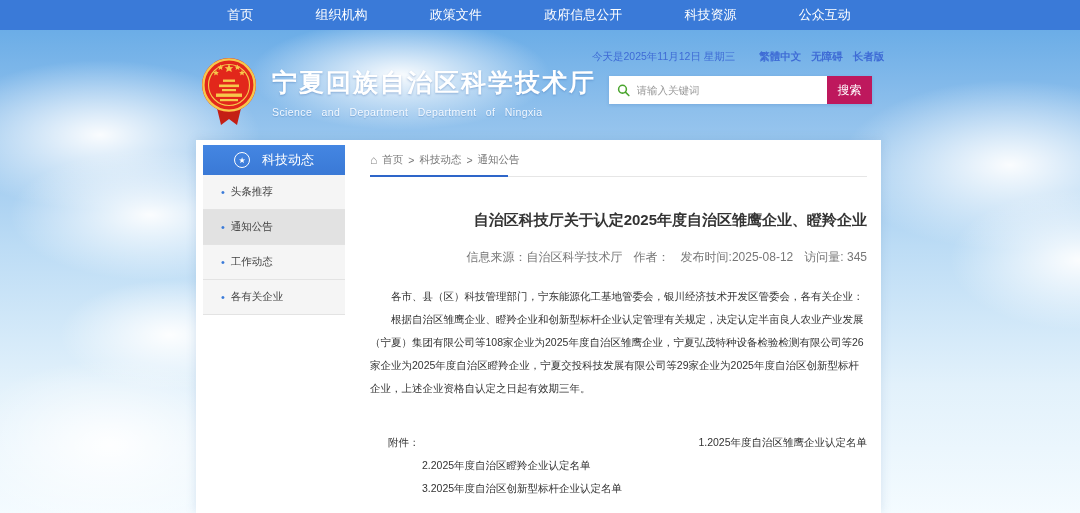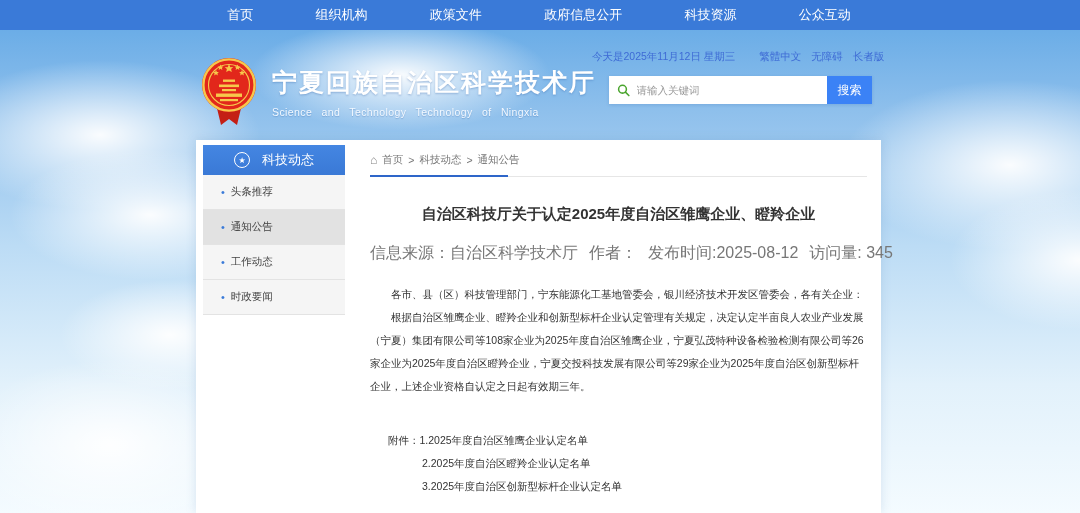--- a/index.html
+++ b/index.html
@@ -17,52 +17,52 @@
   .topnav a { color:#fff; font-size:13px; text-decoration:none; cursor:pointer; white-space:nowrap; }
 
   
   .header { position:absolute; top:30px; left:0; width:1080px; height:110px; z-index:2; }
   .brand { position:absolute; left:200px; top:26px; display:flex; align-items:flex-start; cursor:pointer; }
   .brand-text { margin-left:14px; padding-top:10px; }
   .site-title { color:#fff; font-size:25px; font-weight:bold; letter-spacing:2px; text-shadow:0 1px 2px rgba(40,90,160,.35); white-space:nowrap; }
   .site-sub { color:#f2f8ff; font-size:10.5px; letter-spacing:.4px; word-spacing:6px; margin-top:7px; text-shadow:0 1px 1px rgba(40,90,160,.3); white-space:nowrap; }
   .hdr-right { position:absolute; right:208px; top:20px; width:280px; text-align:right; }
   .date-row { font-size:10.5px; color:#3e6bd5; white-space:nowrap; }
-  .date-row .lang { margin-left:7px; cursor:pointer; }
+  .date-row .lang { margin-left:7px; cursor:pointer;font-weight:bold; }
   .date-row .today { margin-right:14px; }
   .searchbar { margin-top:12px; display:flex; width:263px; height:28px; margin-left:auto; box-shadow:0 1px 3px rgba(60,110,180,.25); }
   .search-input-wrap { flex:1; background:#fff; display:flex; align-items:center; padding:0 8px; }
   .search-input-wrap input { border:none; outline:none; width:100%; font-size:10.5px; color:#333; margin-left:6px; font-family:inherit; }
   .search-input-wrap input::placeholder { color:#999; }
-  .search-btn { width:45px; background:#3b82f6; color:#fff; border:none; font-size:12px; cursor:pointer; font-family:inherit; }
+  .search-btn { width:45px; background:#be185d; color:#fff; border:none; font-size:12px; cursor:pointer; font-family:inherit; }
 
   
   .panel { position:absolute; left:196px; top:140px; width:685px; height:373px; background:#fff; z-index:3; box-shadow:0 0 10px rgba(80,120,170,.18); }
 
   
   .side { position:absolute; left:7px; top:5px; width:142px; }
   .side-head { height:30px; background:linear-gradient(180deg,#4486e2,#3a79d6); color:#fff; display:flex; align-items:center; justify-content:center; gap:12px; font-size:13px; }
   .circle-star { width:16px; height:16px; border:1.3px solid #fff; border-radius:50%; display:flex; align-items:center; justify-content:center; font-size:8px; color:#fff; }
   .side-menu { background:#f5f5f5; }
   .side-item { position:relative; height:35px; display:flex; align-items:center; padding-left:18px; font-size:10.5px; color:#444; cursor:pointer; border-bottom:1px solid #e3e3e3; }
   .side-item .dot { color:#3a7ad8; margin-right:6px; font-size:11px; }
   .side-item.active { background:#e2e2e2; }
 
   
   .content { position:absolute; left:174px; top:0; width:497px; }
   .crumbs { position:relative; padding:13px 0 9px 0; font-size:10.5px; color:#777; border-bottom:1px solid #e6e6e6; display:flex; align-items:center; gap:5px; }
   .crumbs .home-ic { font-size:12px; color:#888; }
   .crumbs a { color:#777; text-decoration:none; cursor:pointer; }
   .crumb-bar { position:absolute; left:0; bottom:-1px; width:138px; height:2px; background:#2e66c9; }
-  .art-title { margin-top:24px; text-align:center; font-size:15px; font-weight:bold; color:#333; line-height:25px; }
-  .art-meta { margin-top:17px; display:flex; justify-content:space-between; gap:11px; font-size:16px; color:#777; white-space:nowrap; }
+  .art-title { margin-top:30px; text-align:right; font-size:15px; font-weight:bold; color:#333; line-height:25px; }
+  .art-meta { margin-top:17px; display:flex; justify-content:flex-end; gap:11px; font-size:12px; color:#777; white-space:nowrap; }
   .art-body { margin-top:19px; font-size:10.5px; color:#333; line-height:23px; }
   .art-body p { text-indent:2em; }
   .attach { margin-top:31px; padding-left:18px; font-size:10.5px; color:#333; line-height:23px; }
-  .attach-row { display:flex; }
+  .attach-row { display:flex;justify-content:space-between; }
   .attach-row .lbl { white-space:nowrap; }
   .attach-row.cont { padding-left:34px; }
   .attach-row a { color:#333; text-decoration:none; cursor:pointer; }
 </style>
 </head>
 <body>
 
 <div class="cloud" style="left:-60px;top:60px;width:320px;height:150px;"></div>
 <div class="cloud" style="left:10px;top:150px;width:280px;height:130px;"></div>
 <div class="cloud" style="left:250px;top:20px;width:300px;height:110px;"></div>
@@ -98,21 +98,21 @@
       <use href="#st" transform="translate(16,17)"></use>
       <use href="#st" transform="translate(42,17)"></use>
       <rect x="23" y="23.5" width="12" height="2.4" fill="#f7c84b"></rect>
       <rect x="19" y="28.5" width="20" height="2.6" fill="#f7c84b"></rect>
       <rect x="22" y="33" width="14" height="2.2" fill="#f7c84b"></rect>
       <rect x="16" y="37.5" width="26" height="3.4" fill="#f7c84b"></rect>
       <rect x="20" y="43" width="18" height="2.2" fill="#f7c84b"></rect>
     </svg>
     <div class="brand-text">
       <div class="site-title">宁夏回族自治区科学技术厅</div>
-      <div class="site-sub">Science and Technology Technology of Ningxia</div>
+      <div class="site-sub">Science and Department Department of Ningxia</div>
     </div>
   </div>
 
   <div class="hdr-right">
     <div class="date-row">
       <span class="today">今天是2025年11月12日 星期三</span>
       <span class="lang">繁體中文</span>
       <span class="lang">无障碍</span>
       <span class="lang">长者版</span>
     </div>
@@ -144,21 +144,21 @@
       <div class="side-item active">
         <span class="dot">•</span>
         <span>通知公告</span>
       </div>
       <div class="side-item">
         <span class="dot">•</span>
         <span>工作动态</span>
       </div>
       <div class="side-item">
         <span class="dot">•</span>
-        <span>时政要闻</span>
+        <span>各有关企业</span>
       </div>
     </div>
   </div>
 
   <div class="content">
     <div class="crumbs">
       <span class="home-ic">⌂</span>
       <a>首页</a>
       <span>&gt;</span>
       <a>科技动态</a>

